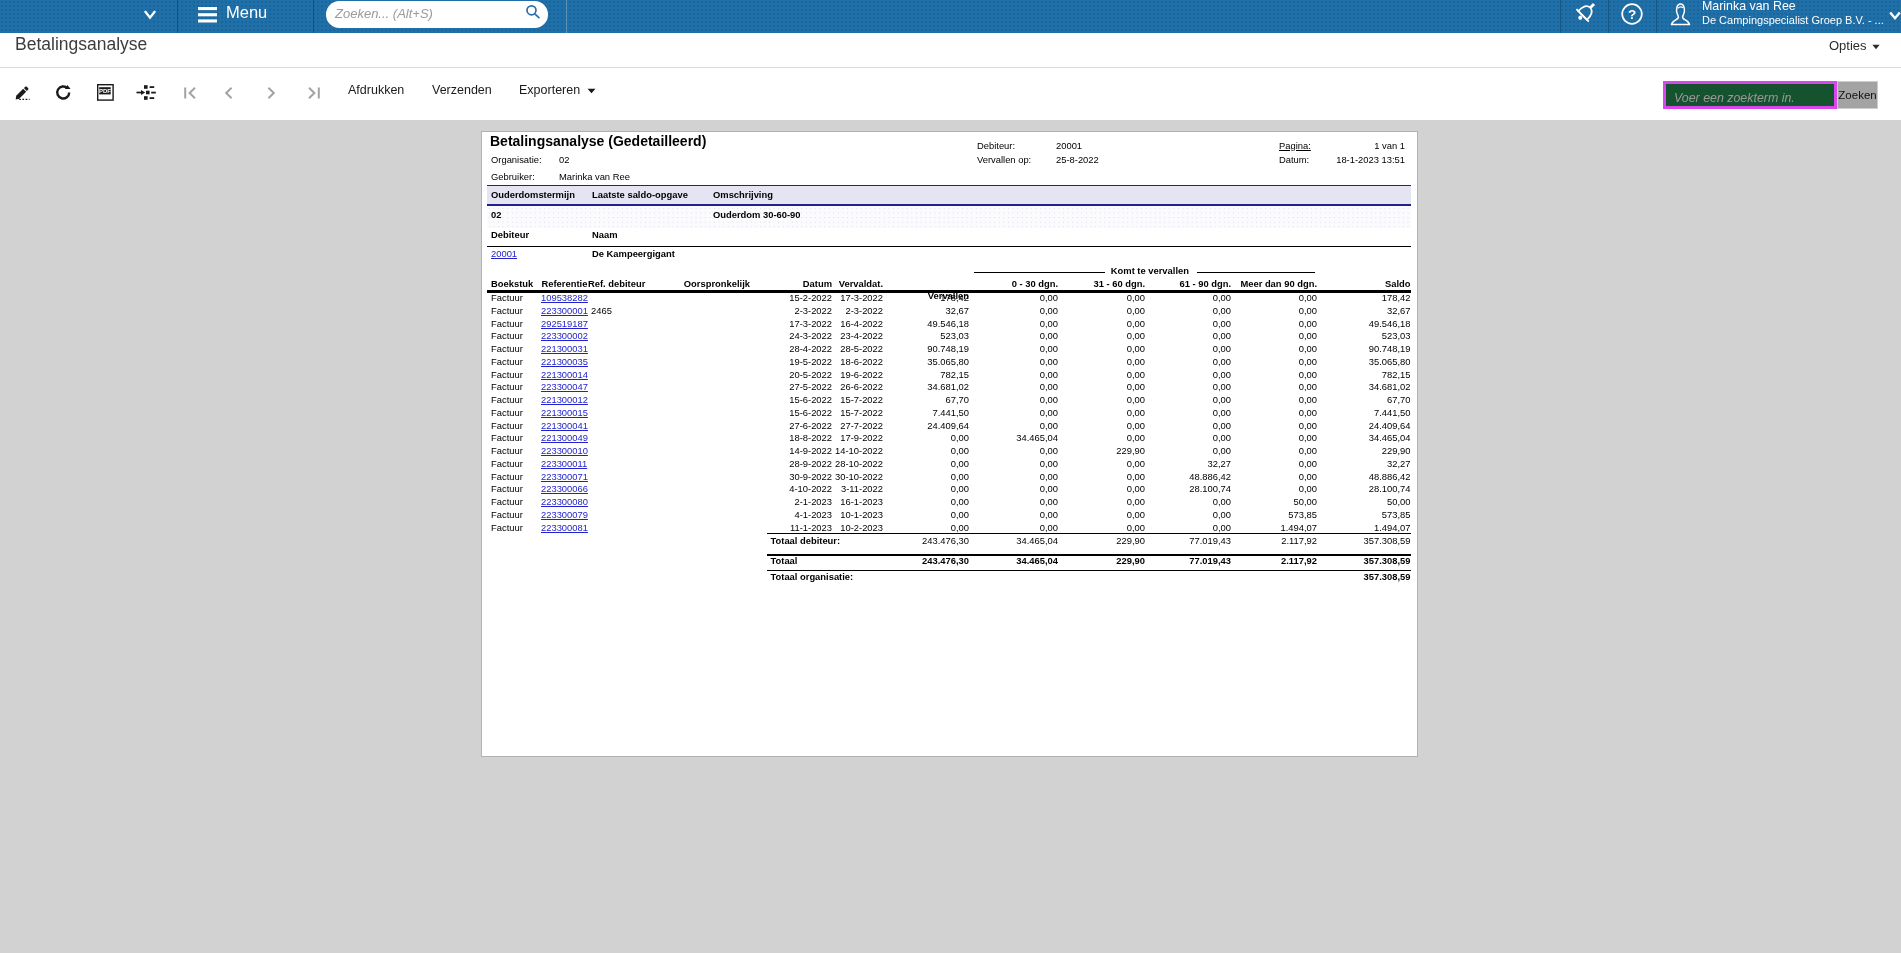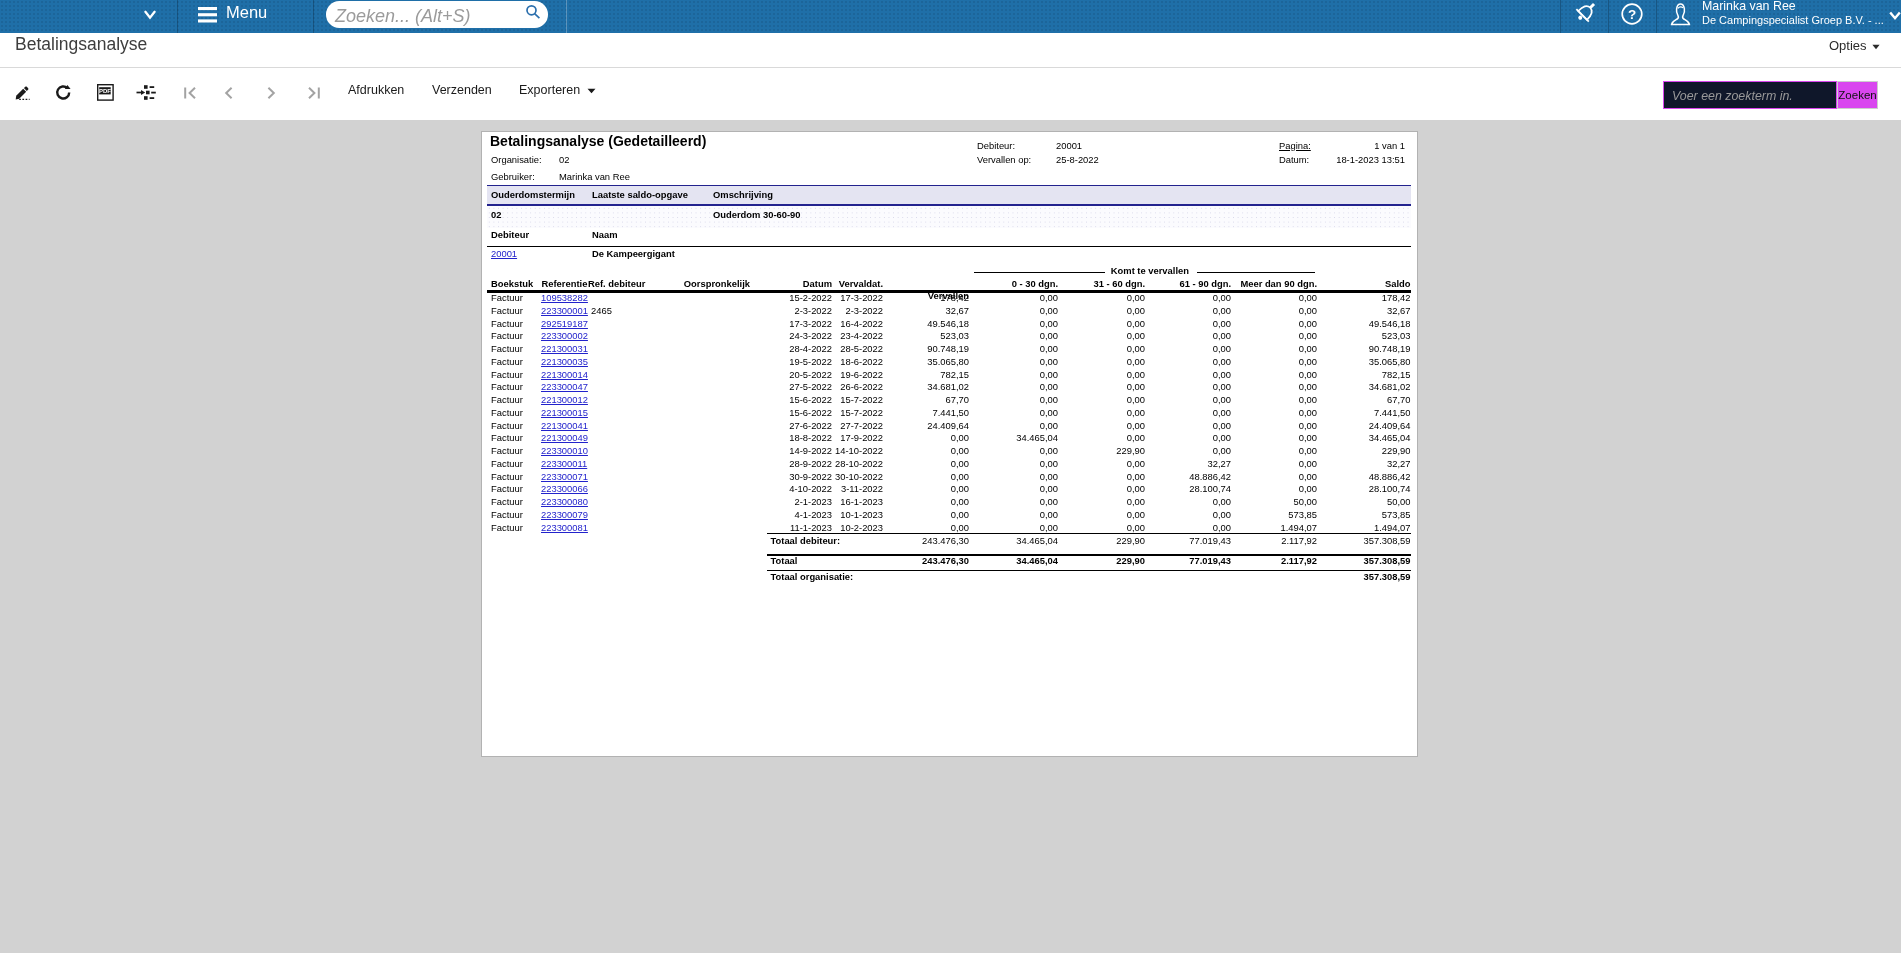--- a/index.html
+++ b/index.html
@@ -10,23 +10,23 @@
 .wtxt{color:#fff;white-space:nowrap;}
 #logo{left:16px;top:4.1px;font-size:16.5px;line-height:16.5px;color:#fff;margin-top:28px;}
 #menu-txt{left:226px;top:4.3px;font-size:16.5px;line-height:16.5px;color:#fff;}
 
 #pagetitle{left:15px;top:36.2px;font-size:17.5px;line-height:17.5px;color:#3d3d3d;}
 #opties{left:1829px;top:39.3px;font-size:13px;line-height:13px;color:#2b2b2b;}
 #titlebar-line{left:0;top:67px;width:1901px;height:1px;background:#d9d9d9;}
 
 #toolbar{left:0;top:68px;width:1901px;height:52px;background:#fff;}
 .tbtxt{top:15.6px;font-size:12.5px;line-height:12.5px;color:#1a1a1a;white-space:nowrap;}
-#tb-search{left:1663px;top:13px;width:174px;height:28px;border:1px solid #d946ef;background:#0f172a;box-sizing:border-box;}
+#tb-search{left:1663px;top:13px;width:174px;height:28px;border:3px solid #d946ef;background:#14532d;box-sizing:border-box;}
 #tb-search span{position:absolute;left:8px;top:7.8px;font-size:12.4px;line-height:12.4px;font-style:italic;color:#999;}
-#tb-zoeken{left:1837px;top:13px;width:41px;height:28px;background:#d946ef;border:1px solid #cdcdcd;box-sizing:border-box;
+#tb-zoeken{left:1837px;top:13px;width:41px;height:28px;background:#a3a3a3;border:1px solid #cdcdcd;box-sizing:border-box;
  font-size:11.5px;color:#111;text-align:center;line-height:26px;}
 
 #content{left:0;top:120px;width:1901px;height:833px;background:#d2d2d2;}
 #page{left:481px;top:11px;width:935px;height:624px;background:#fff;border:1px solid #b2b2b2;}
 #page .t{position:absolute;white-space:nowrap;font-size:9.4px;line-height:9.4px;color:#000;}
 #page .b{font-weight:bold;}
 .lnk{color:#2222cc;text-decoration:underline;}
 .navy{position:absolute;background:#22228e;}
 .blk{position:absolute;background:#000;}
 #band1{position:absolute;left:5px;top:54.4px;width:924px;height:17.9px;background:#e4e4f2;}
@@ -44,21 +44,21 @@
     </svg>
   <div class="sep" style="left:177px"></div>
   <svg class="abs" style="left:198px;top:6.5px" width="19" height="16" viewBox="0 0 19 16">
       <rect x="0" y="0" width="19" height="3.1" fill="#fff"></rect>
       <rect x="0" y="6.2" width="19" height="3.1" fill="#fff"></rect>
       <rect x="0" y="12.4" width="19" height="3.1" fill="#fff"></rect>
     </svg>
   <div class="abs" id="menu-txt">Menu</div>
   <div class="sep" style="left:313px"></div>
   <div class="abs" style="left:326px;top:1px;width:222px;height:26.6px;background:#fff;border-radius:13.3px;"></div>
-  <div class="abs" style="left:335px;top:6px;font-size:18px;font-style:italic;color:#9b9b9b;text-align:center;">Zoeken... (Alt+S)</div>
+  <div class="abs" style="left:335px;top:6px;font-size:13px;font-style:italic;color:#9b9b9b;text-align:center;">Zoeken... (Alt+S)</div>
   <svg class="abs" style="left:523px;top:2px" width="18" height="18" viewBox="0 0 18 18">
       <circle cx="8.5" cy="8.3" r="4.5" fill="none" stroke="#2b6fad" stroke-width="1.7"></circle>
       <line x1="11.6" y1="11.6" x2="16.4" y2="16.2" stroke="#2b6fad" stroke-width="1.7"></line>
     </svg>
   <div class="abs" style="left:566px;top:0;width:1px;height:33px;background:rgba(255,255,255,0.28)"></div>
   <div class="sep" style="left:1560px"></div>
   <svg class="abs" style="left:1570px;top:-2px" width="30" height="30" viewBox="0 0 30 30">
     <g transform="rotate(45 15 15)" fill="none" stroke="#fff">
       <line x1="15" y1="2.2" x2="15" y2="7.6" stroke-width="2.9"></line>
       <path d="M8.8 18.4 C8.8 11.6 10.3 7.6 15 7.6 C19.7 7.6 21.2 11.6 21.2 18.4 Z" stroke-width="1.7"></path>

